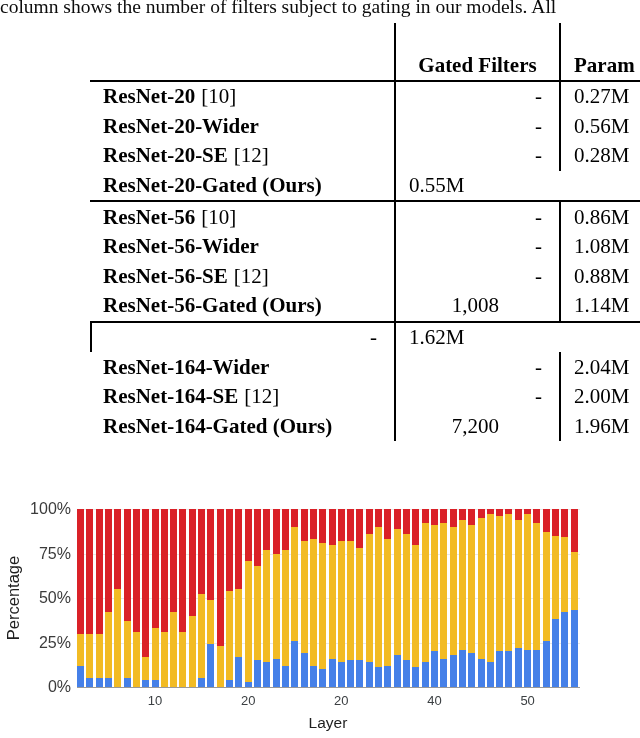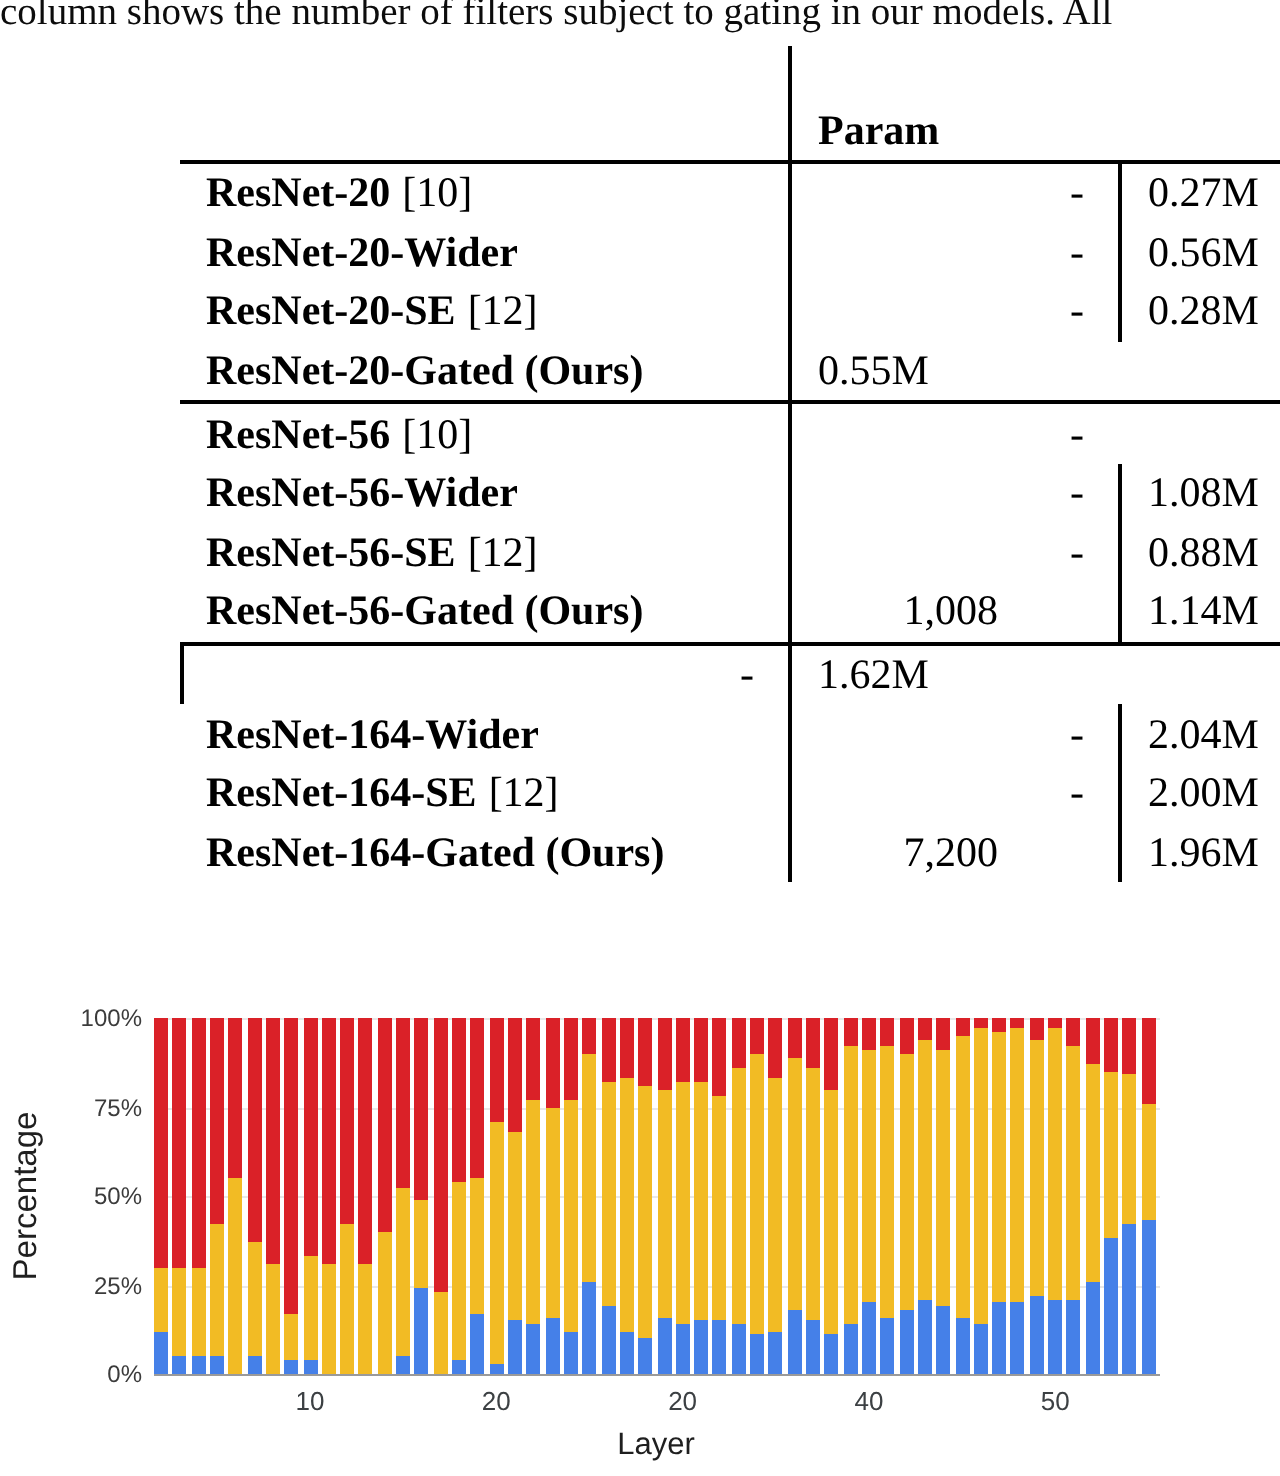--- a/index.html
+++ b/index.html
@@ -41,35 +41,36 @@
           text-align:center;font-size:16.5px;color:#1f1f1f;
           transform:rotate(-90deg);}
   .xlabel{position:absolute;left:288px;top:714px;width:80px;text-align:center;
           font-size:15.5px;color:#1f1f1f;}
 
   .plot{position:absolute;left:77px;top:509px;width:503px;height:178px;}
   .gridline{position:absolute;left:0;width:100%;height:1px;background:#e8e8e8;}
   .baseline{position:absolute;left:0;bottom:-1px;width:100%;height:1px;background:#9a9a9a;}
   .bar{position:absolute;bottom:0;height:100%;display:flex;flex-direction:column;}
   .seg{width:100%;}
-  .ytick{position:absolute;left:0;width:71px;text-align:right;font-size:12px;
+  .ytick{position:absolute;left:0;width:71px;text-align:right;font-size:16px;
          color:#3b3b3b;line-height:14px;}
   .xtick{position:absolute;width:34px;text-align:center;font-size:13px;
          color:#3c4043;line-height:14px;}
 </style>
 </head>
 <body>
 
 <div class="page">
 
   <div class="caption">column shows the number of filters subject to gating in our models. All</div>
 
   <div class="tbl">
     <div class="thead">
       <div class="hc"></div>
+      <div class="hc gated cell-line">Gated Filters</div>
       <div class="hc params cell-line">Param</div>
     </div>
     <div id="tbody">
         <div class="tgroup">
           <div class="trow">
             <div class="td name">ResNet-20<span class="ref">[10]</span></div>
             <div class="td gated dash cell-line">-</div>
             <div class="td params cell-line">0.27M</div>
           </div>
           <div class="trow">
@@ -84,20 +85,21 @@
           </div>
           <div class="trow">
             <div class="td name">ResNet-20-Gated (Ours)</div>
             <div class="td params cell-line">0.55M</div>
           </div>
         </div>
         <div class="tgroup">
           <div class="trow">
             <div class="td name">ResNet-56<span class="ref">[10]</span></div>
             <div class="td gated dash cell-line">-</div>
+            <div class="td params cell-line">0.86M</div>
           </div>
           <div class="trow">
             <div class="td name">ResNet-56-Wider</div>
             <div class="td gated dash cell-line">-</div>
             <div class="td params cell-line">1.08M</div>
           </div>
           <div class="trow">
             <div class="td name">ResNet-56-SE<span class="ref">[12]</span></div>
             <div class="td gated dash cell-line">-</div>
             <div class="td params cell-line">0.88M</div>

